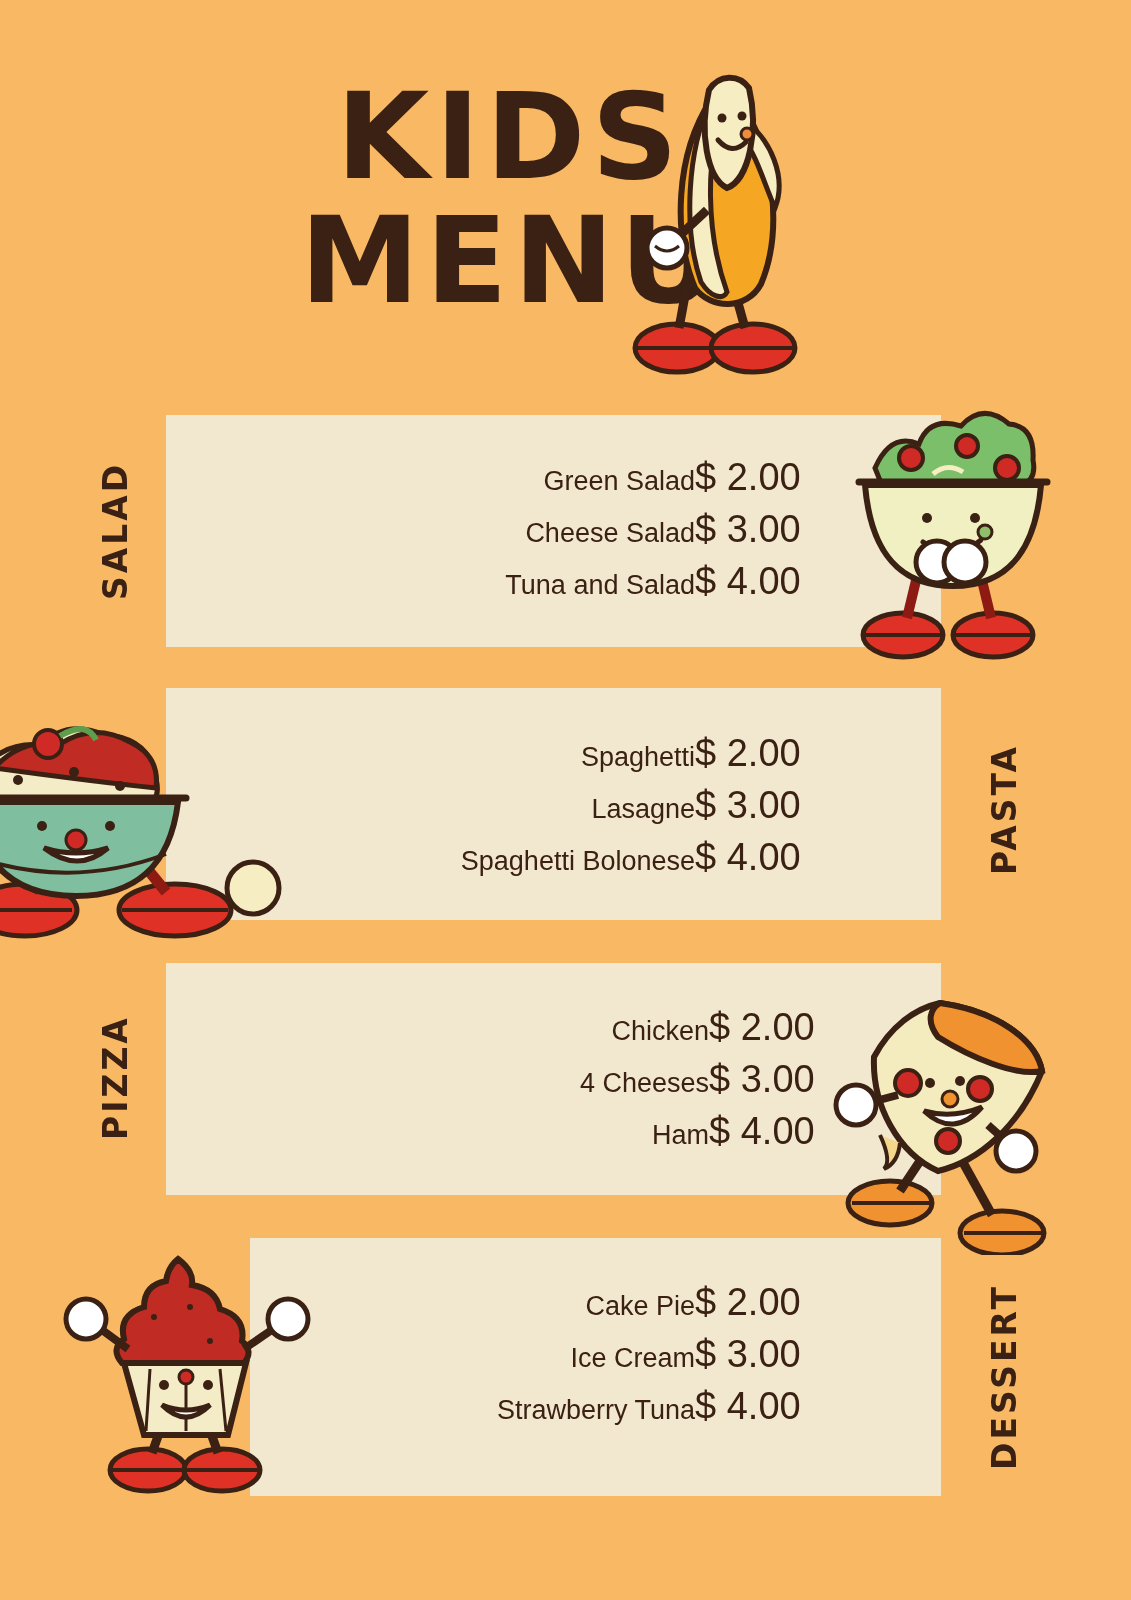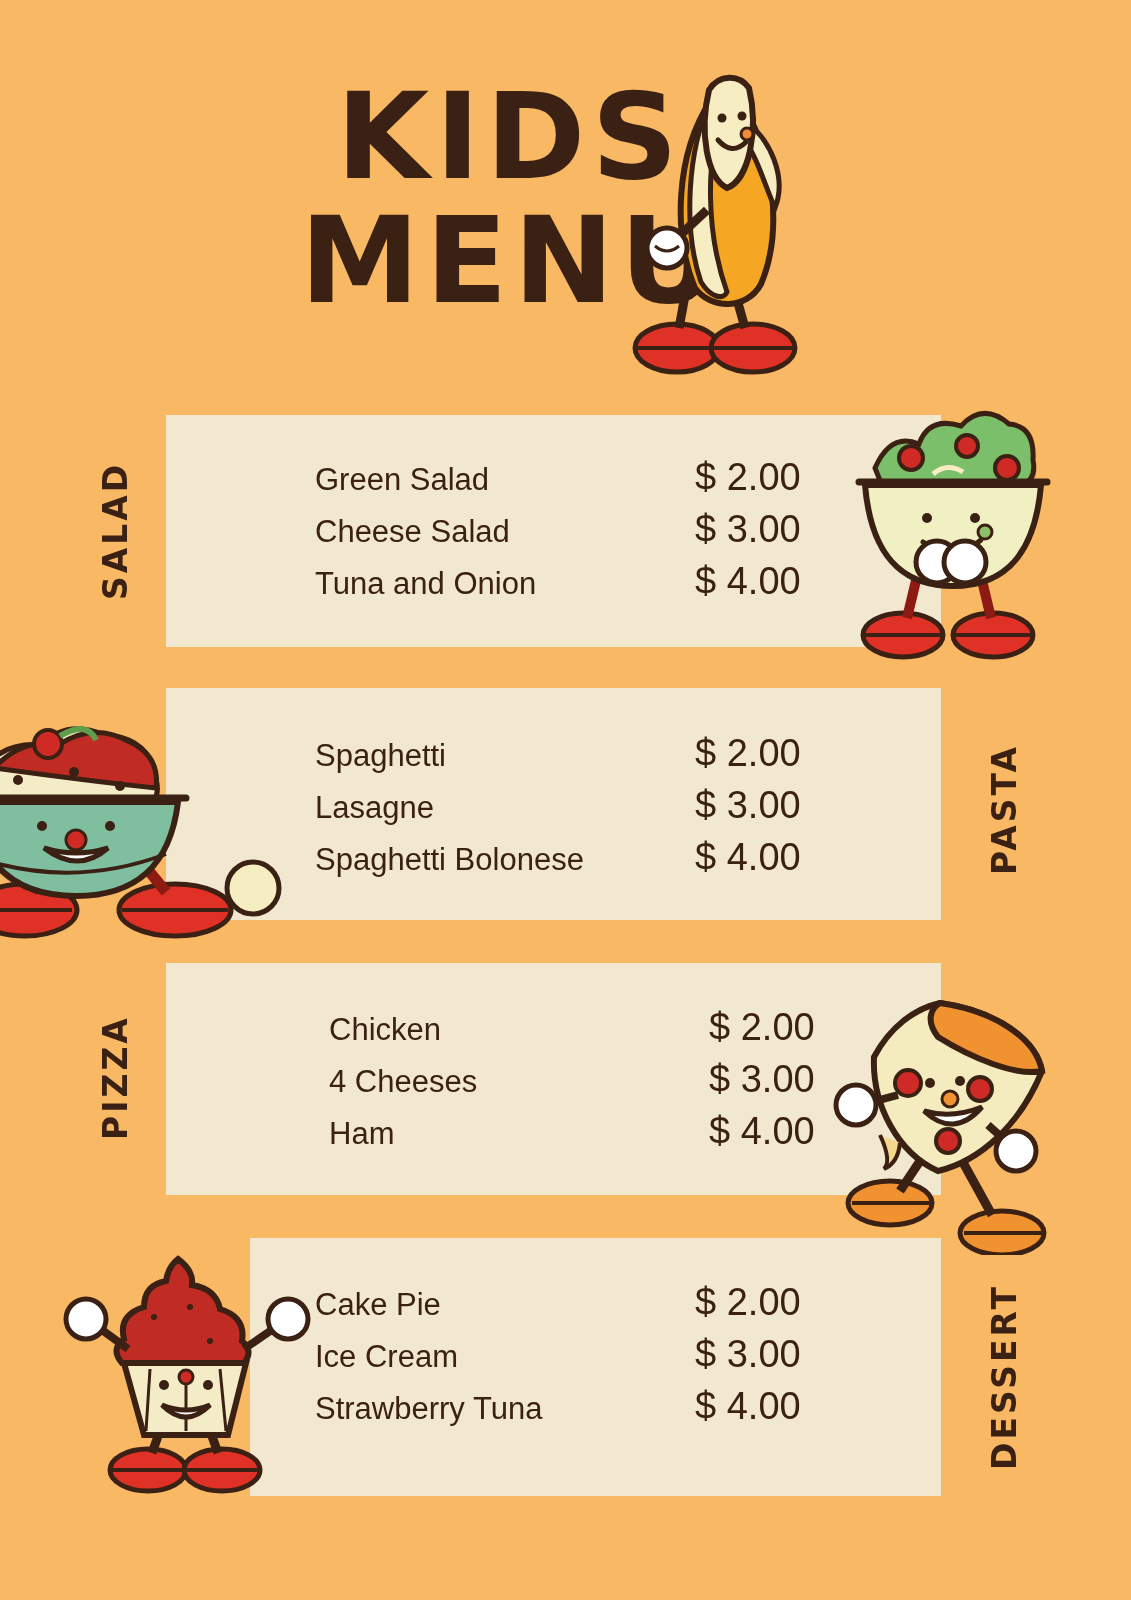--- a/index.html
+++ b/index.html
@@ -53,24 +53,25 @@
   .band-items {
     position: absolute;
     z-index: 4;
   }
   .item-row {
     display: flex;
     align-items: baseline;
     height: 52px;
   }
   .item-name {
-    font-size: 31px;
+    font-size: 27px;
     color: #3b2113;
     width: 380px;
     white-space: nowrap;
+    text-align: right;
   }
   .item-price {
     font-size: 38px;
     color: #3b2113;
     white-space: nowrap;
   }
 
   
   .vlabel {
     position: absolute;
@@ -143,21 +144,21 @@
   <div class="band-items" style="left:315px; top:456px; width:500px;">
     <div class="item-row">
       <span class="item-name">Green Salad</span>
       <span class="item-price">$ 2.00</span>
     </div>
     <div class="item-row">
       <span class="item-name">Cheese Salad</span>
       <span class="item-price">$ 3.00</span>
     </div>
     <div class="item-row">
-      <span class="item-name">Tuna and Onion</span>
+      <span class="item-name">Tuna and Salad</span>
       <span class="item-price">$ 4.00</span>
     </div>
   </div>
 
   <div class="ill" style="left:845px; top:390px; width:220px; height:275px;">
     <svg width="220" height="275" viewBox="0 0 220 275">
 
       <ellipse cx="58" cy="245" rx="40" ry="22" fill="#e03127" stroke="#3b2113" stroke-width="5"></ellipse>
       <ellipse cx="148" cy="245" rx="40" ry="22" fill="#e03127" stroke="#3b2113" stroke-width="5"></ellipse>
       <path d="M20 245 h76" stroke="#3b2113" stroke-width="4"></path>

